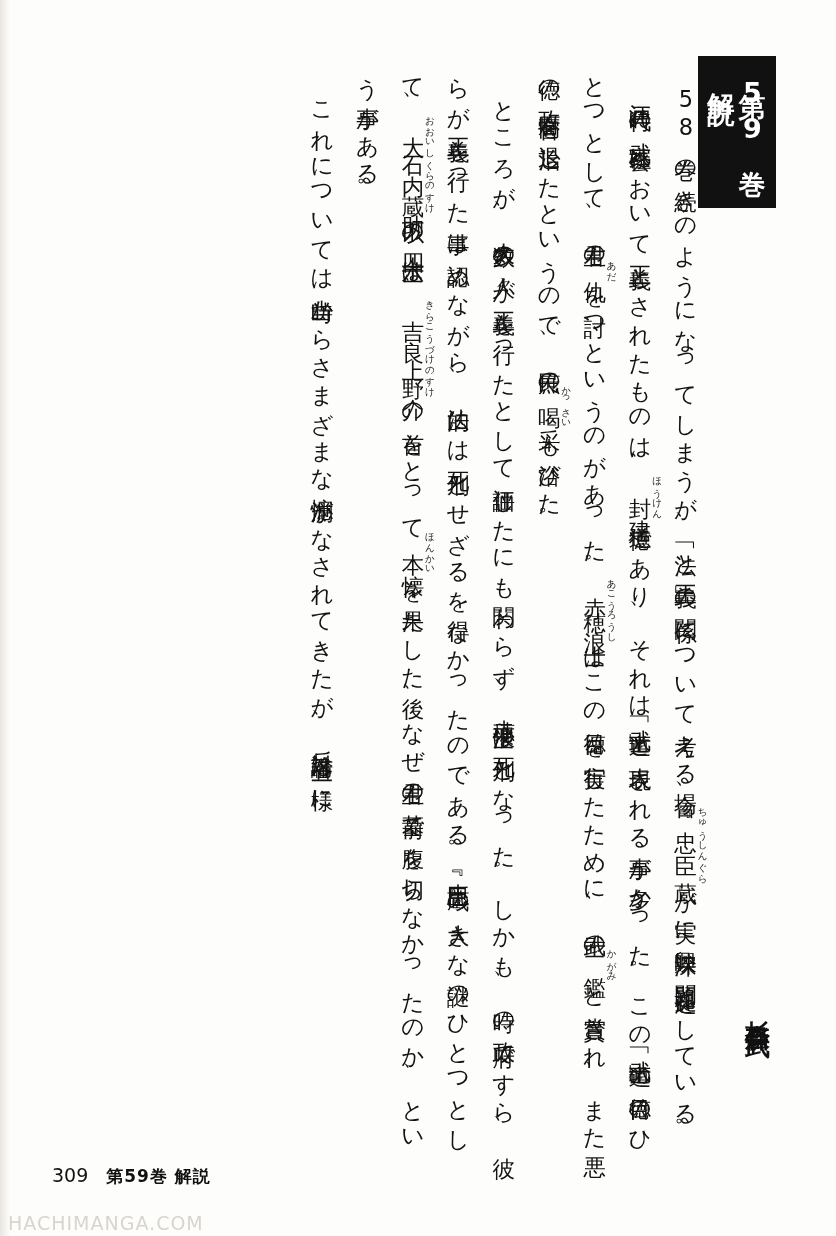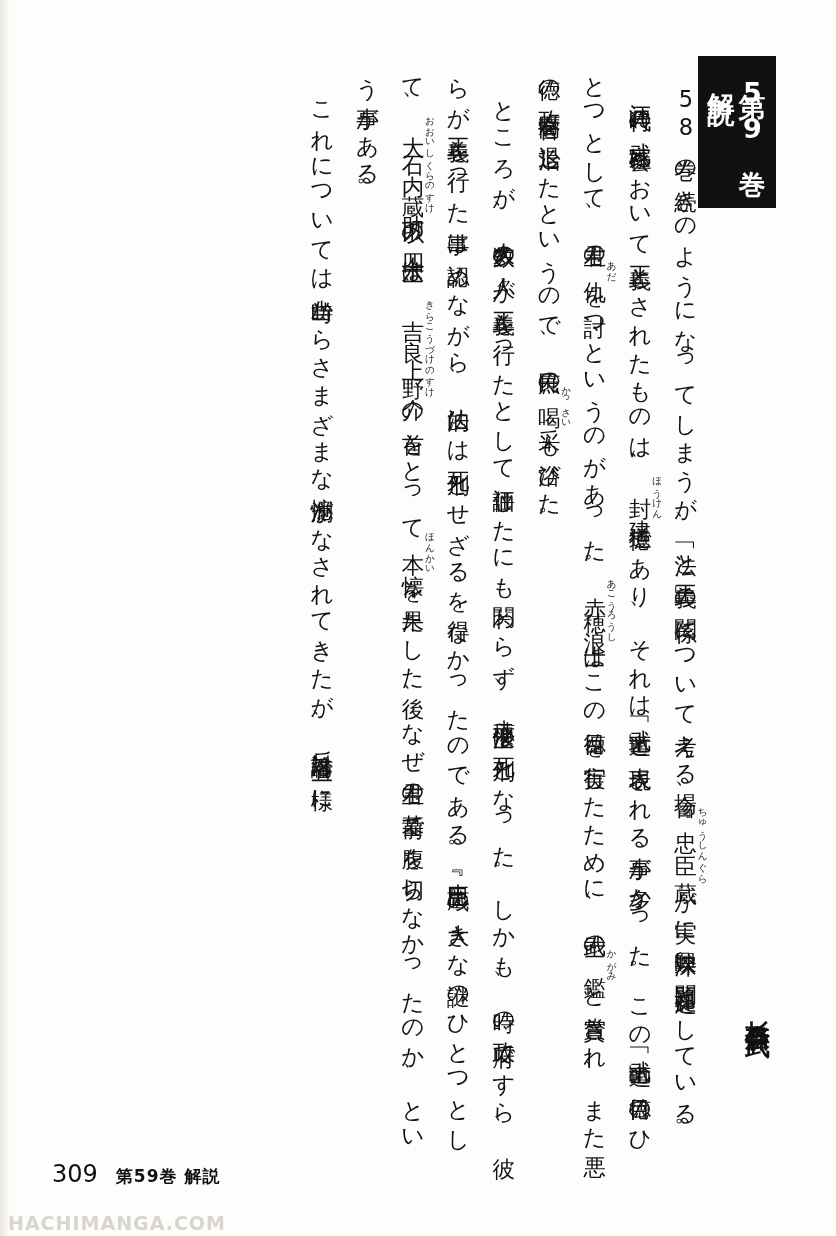--- a/index.html
+++ b/index.html
@@ -93,34 +93,34 @@
     position: absolute;
     left: 52px;
     bottom: 48px;
     display: flex;
     align-items: baseline;
     gap: 18px;
     font-family: "DejaVu Sans", "Liberation Sans", sans-serif;
     color: #111111;
   }
   .folio {
-    font-size: 24px;
+    font-size: 19px;
   }
   .footer-title {
     font-size: 17px;
     font-weight: bold;
     letter-spacing: 1px;
   }
   .watermark {
     position: absolute;
     left: 8px;
     bottom: 2px;
     font-family: "DejaVu Sans", "Liberation Sans", sans-serif;
     font-size: 19px;
-    font-weight: bold;
+    font-weight: normal;
     letter-spacing: 1px;
     color: #d9d5cd;
   }
   .edge-shadow {
     position: absolute;
     top: 0; bottom: 0; left: 0;
     width: 10px;
     background: linear-gradient(to right, #e9e6df, #fdfdfb);
   }
 </style>

